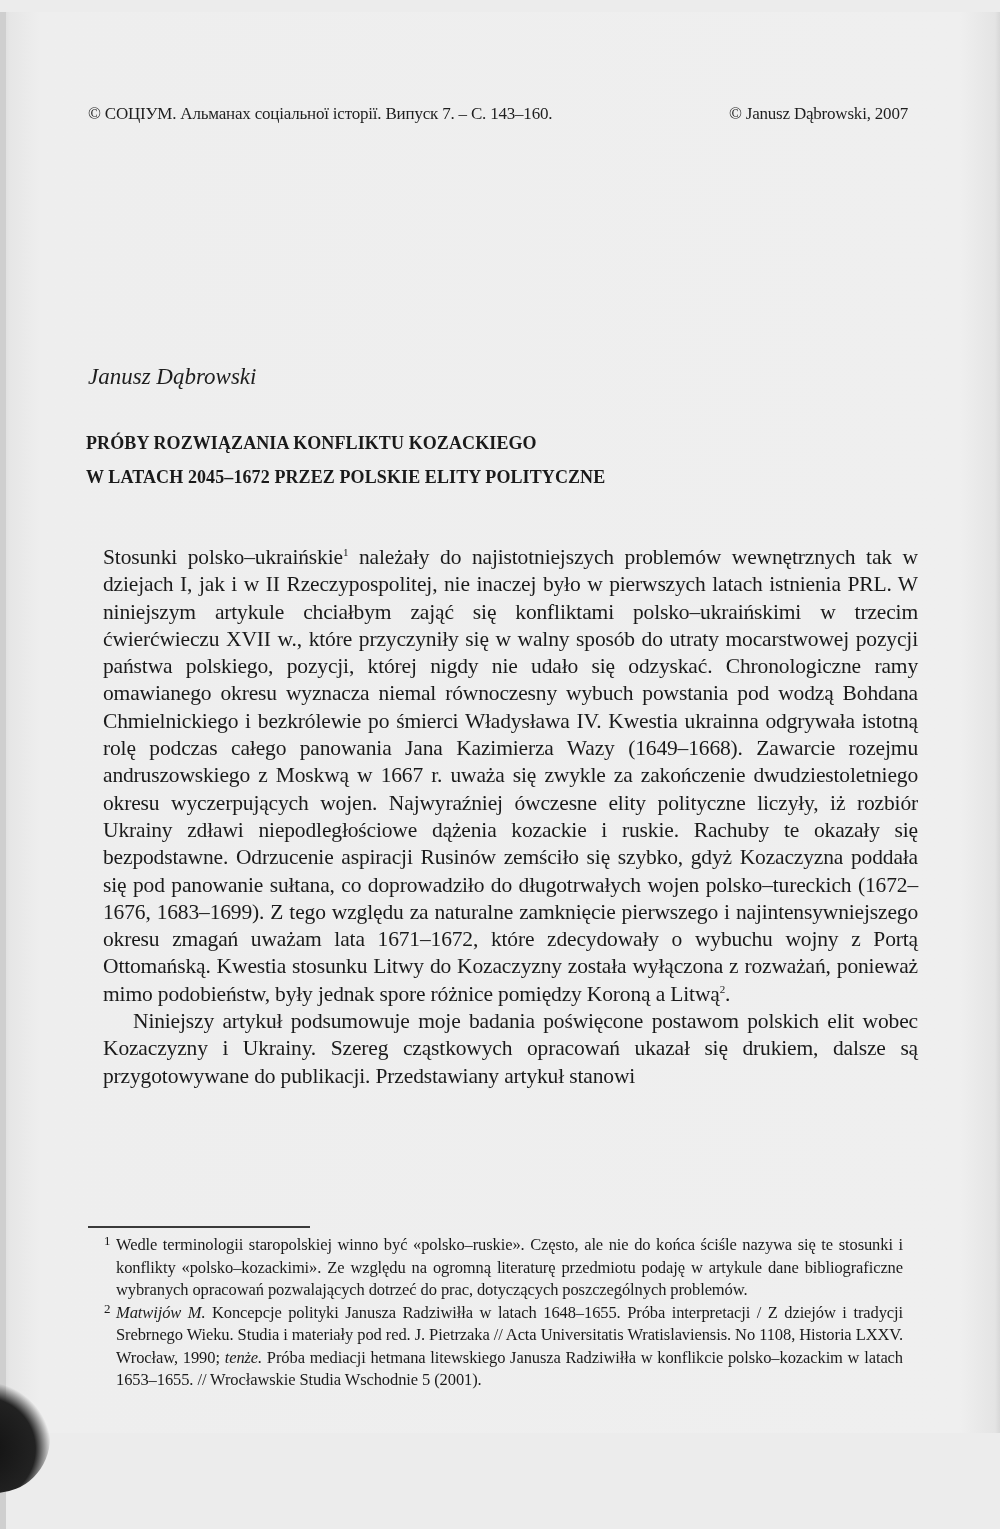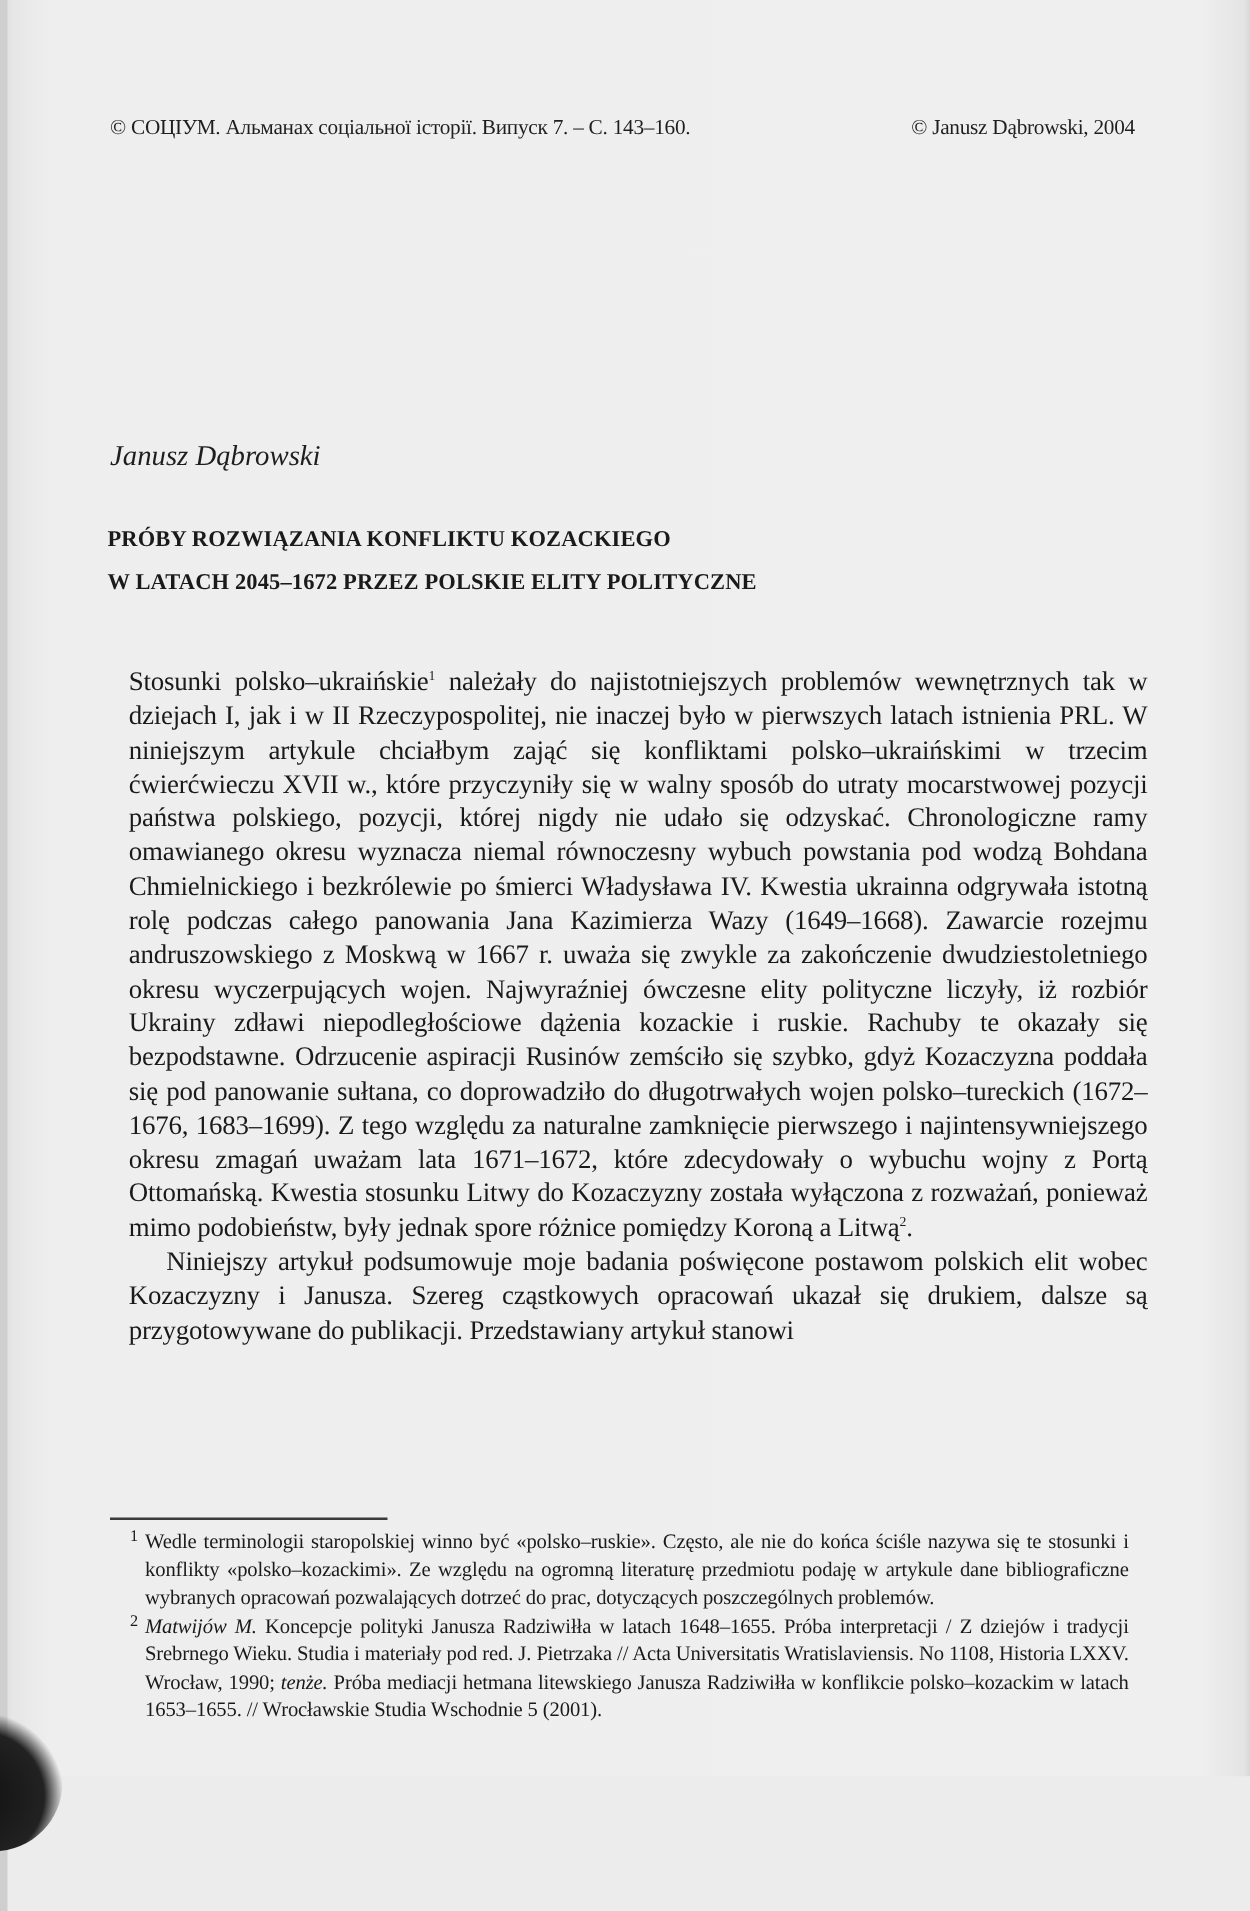--- a/index.html
+++ b/index.html
@@ -10,21 +10,21 @@
       width: 1000px;
       height: 1529px;
       background: #ececec;
       position: relative;
       overflow: hidden;
       font-family: "Liberation Serif", serif;
       color: #1c1c1c;
     }
     .page {
       position: absolute;
-      left: 0; top: 0;
+      left: 0; top: 12px;
       width: 1000px;
       height: 1421px;
       background: linear-gradient(90deg, #d9d9d9 0px, #e6e6e6 10px, #eeeeee 40px, #efefef 960px, #e4e4e4 995px, #d8d8d8 1000px);
     }
     .left-strip {
       position: absolute;
       left: 0; top: 0;
       width: 6px; height: 1529px;
       background: #cfcfcf;
     }
@@ -134,33 +134,33 @@
 </head>
 <body>
 
 <div class="page">
   <div class="left-strip"></div>
 
   <div class="bleed" style="top:80px;left:120px;">​</div>
 
   <div class="header-line">
     <span>© СОЦІУМ. Альманах соціальної історії. Випуск 7. – С. 143–160.</span>
-    <span>© Janusz Dąbrowski, 2004</span>
+    <span>© Janusz Dąbrowski, 2007</span>
   </div>
 
   <div class="author">Janusz Dąbrowski</div>
 
   <div class="title">
     <div>PRÓBY ROZWIĄZANIA KONFLIKTU KOZACKIEGO</div>
     <div>W LATACH 2045–1672 PRZEZ POLSKIE ELITY POLITYCZNE</div>
   </div>
 
   <div class="body-text">
     <p><span>Stosunki polsko–ukraińskie</span><sup>1</sup><span> należały do najistotniejszych problemów wewnętrznych tak w dziejach I, jak i w II Rzeczypospolitej, nie inaczej było w pierwszych latach istnienia PRL. W niniejszym artykule chciałbym zająć się konfliktami polsko–ukraińskimi w trzecim ćwierćwieczu XVII w., które przyczyniły się w walny sposób do utraty mocarstwowej pozycji państwa polskiego, pozycji, której nigdy nie udało się odzyskać. Chronologiczne ramy omawianego okresu wyznacza niemal równoczesny wybuch powstania pod wodzą Bohdana Chmielnickiego i bezkrólewie po śmierci Władysława IV. Kwestia ukrainna odgrywała istotną rolę podczas całego panowania Jana Kazimierza Wazy (1649–1668). Zawarcie rozejmu andruszowskiego z Moskwą w 1667 r. uważa się zwykle za zakończenie dwudziestoletniego okresu wyczerpujących wojen. Najwyraźniej ówczesne elity polityczne liczyły, iż rozbiór Ukrainy zdławi niepodległościowe dążenia kozackie i ruskie. Rachuby te okazały się bezpodstawne. Odrzucenie aspiracji Rusinów zemściło się szybko, gdyż Kozaczyzna poddała się pod panowanie sułtana, co doprowadziło do długotrwałych wojen polsko–tureckich (1672–1676, 1683–1699). Z tego względu za naturalne zamknięcie pierwszego i najintensywniejszego okresu zmagań uważam lata 1671–1672, które zdecydowały o wybuchu wojny z Portą Ottomańską. Kwestia stosunku Litwy do Kozaczyzny została wyłączona z rozważań, ponieważ mimo podobieństw, były jednak spore różnice pomiędzy Koroną a Litwą</span><sup>2</sup><span>.</span></p>
-    <p class="indent">Niniejszy artykuł podsumowuje moje badania poświęcone postawom polskich elit wobec Kozaczyzny i Janusza. Szereg cząstkowych opracowań ukazał się drukiem, dalsze są przygotowywane do publikacji. Przedstawiany artykuł stanowi</p>
+    <p class="indent">Niniejszy artykuł podsumowuje moje badania poświęcone postawom polskich elit wobec Kozaczyzny i Ukrainy. Szereg cząstkowych opracowań ukazał się drukiem, dalsze są przygotowywane do publikacji. Przedstawiany artykuł stanowi</p>
   </div>
 
   <div class="footnote-rule"></div>
 
   <div class="footnotes">
     <p class="fn">
       <span class="fn-num">1</span>
       <span>Wedle terminologii staropolskiej winno być «polsko–ruskie». Często, ale nie do końca ściśle nazywa się te stosunki i konflikty «polsko–kozackimi». Ze względu na ogromną literaturę przedmiotu podaję w artykule dane bibliograficzne wybranych opracowań pozwalających dotrzeć do prac, dotyczących poszczególnych problemów.</span>
     </p>
     <p class="fn">

